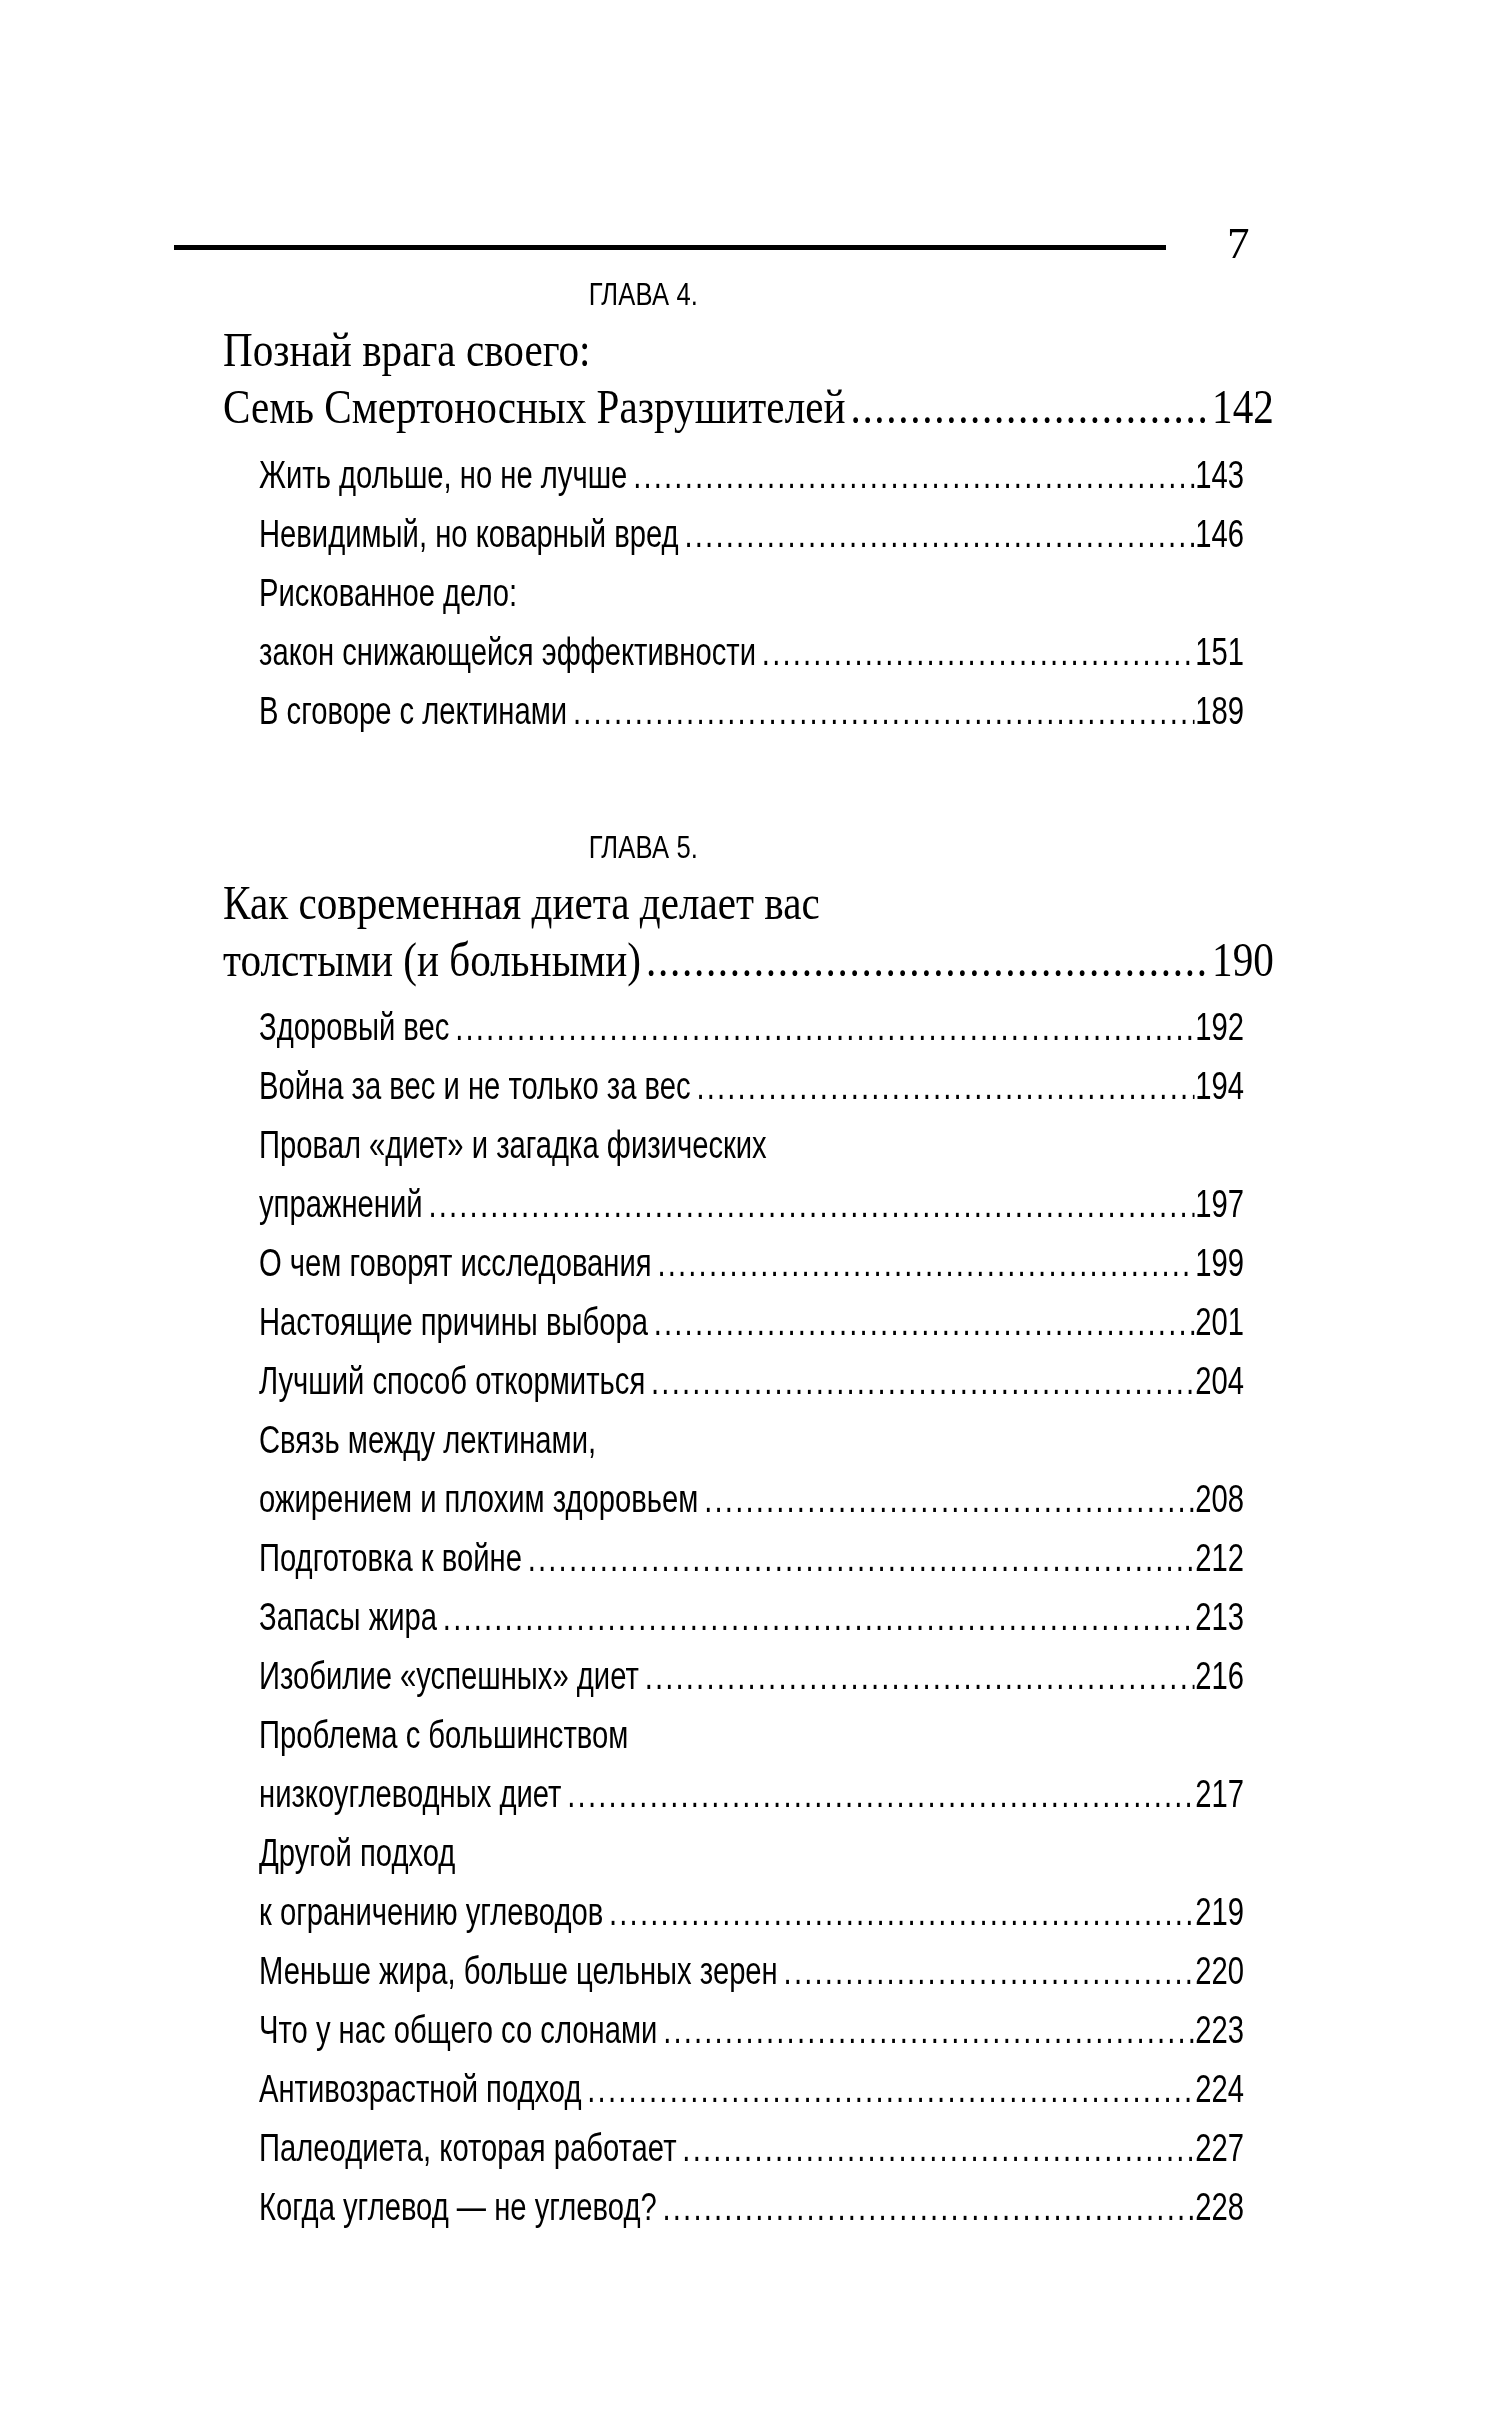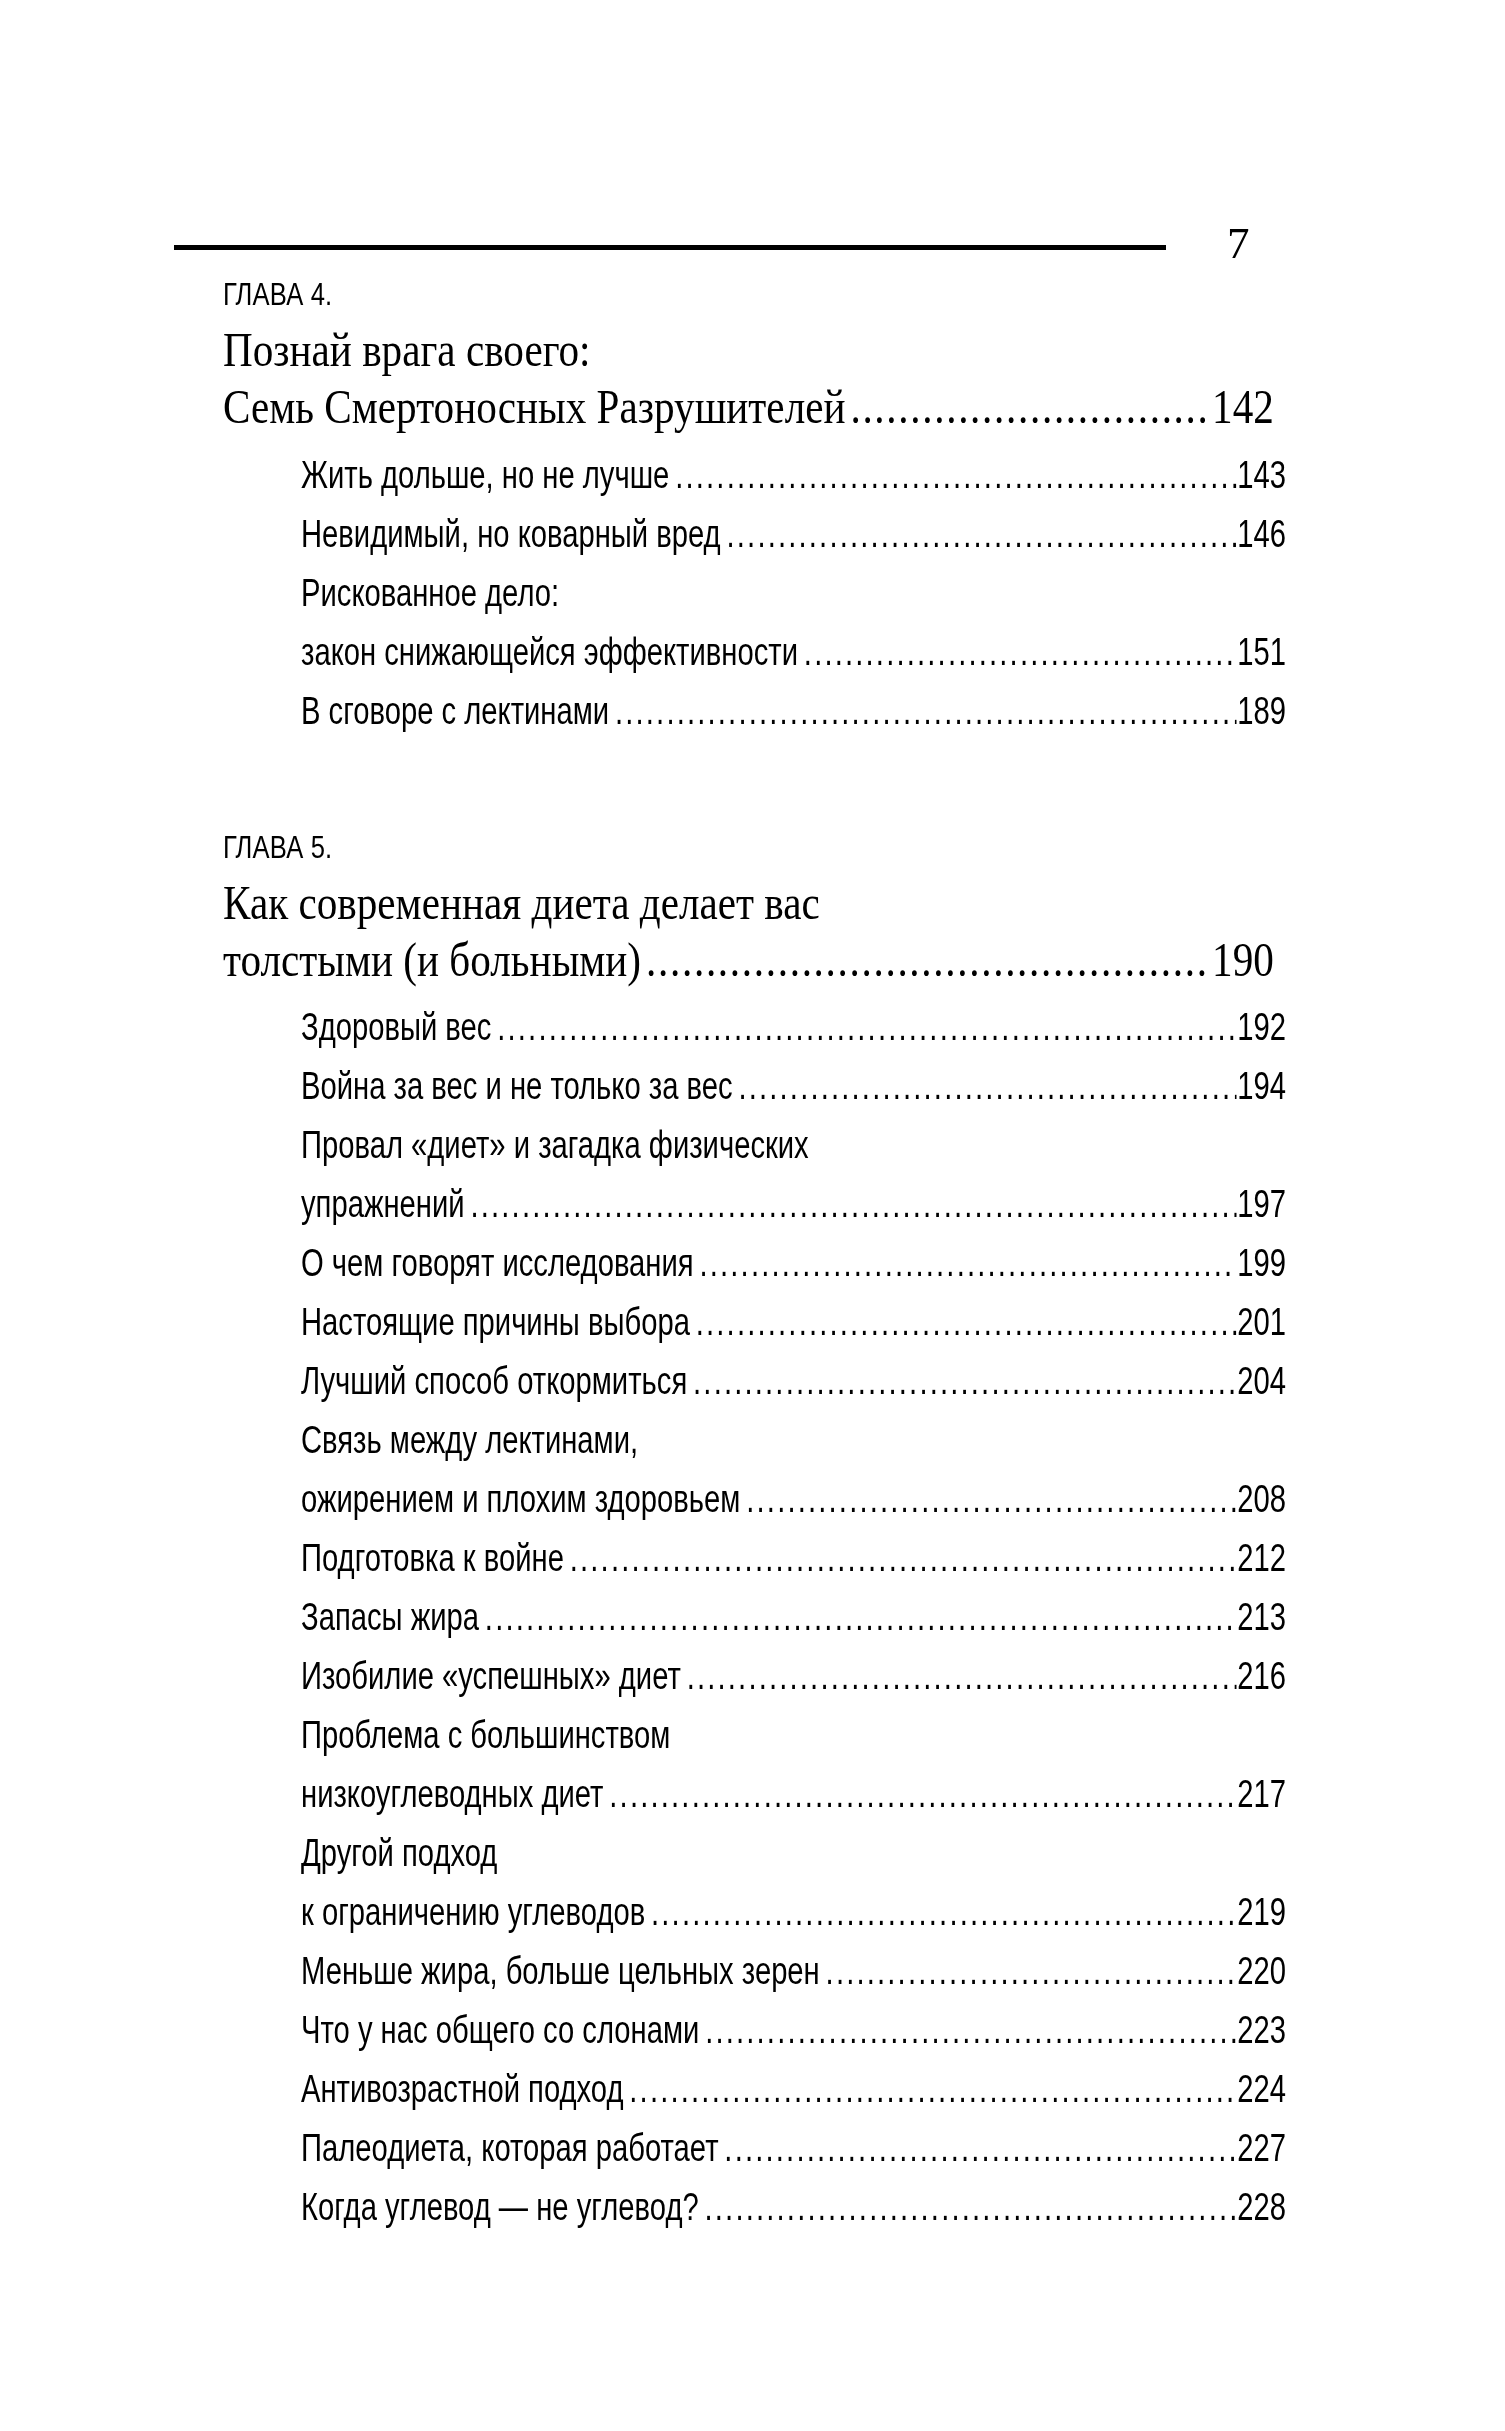--- a/index.html
+++ b/index.html
@@ -52,20 +52,21 @@
     letter-spacing: 0.5px;
     transform: translateY(-3.9px);
   }
 
   
   .toc {
     position: absolute;
     left: 223px;
     top: 271px;
     width: 1051px;
+    text-align: center;
   }
 
   .chapter-block { margin-bottom: 0; }
   .chapter-gap { height: 84px; }
 
   
   .chapter-kicker {
     font-family: "Liberation Sans Narrow", "Liberation Sans", sans-serif;
     font-size: 32px;
     line-height: 46px;
@@ -102,21 +103,21 @@
     min-width: 0;
   }
   .chapter-title-line .leader::before {
     content: "............................................................................................................................................";
   }
   .chapter-title-line .pg { flex: 0 0 auto; }
 
   
   .entries {
     margin-top: 9.8px;
-    margin-left: 78px;
+    margin-left: 36px;
   }
   .entry {
     font-family: "Liberation Sans Narrow", "Liberation Sans", sans-serif;
     font-size: 39px;
     line-height: 59px;
     font-weight: 400;
     display: flex;
     align-items: baseline;
     width: 1315px;      
     transform: scaleX(0.749);

